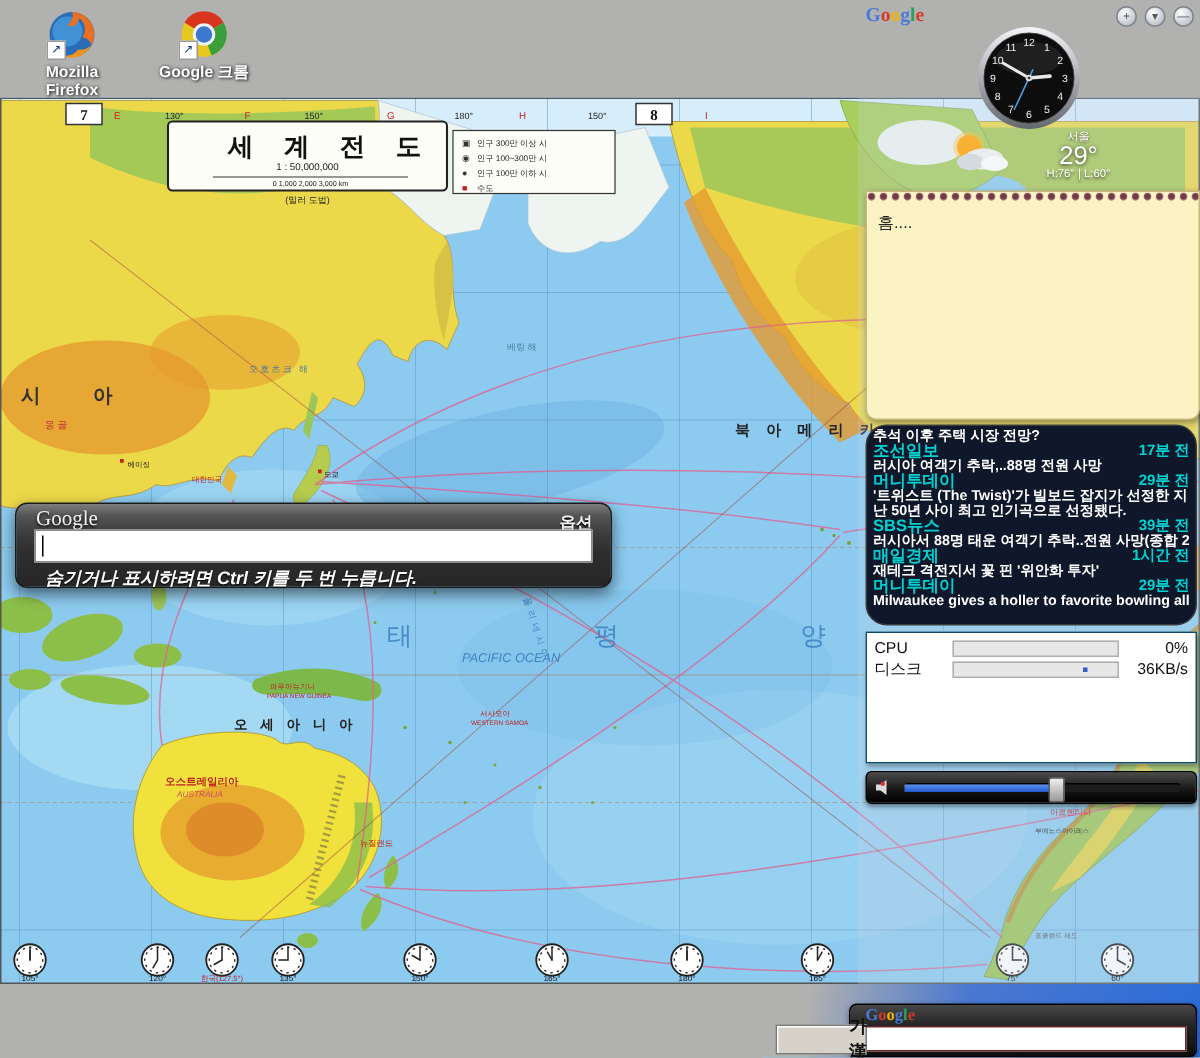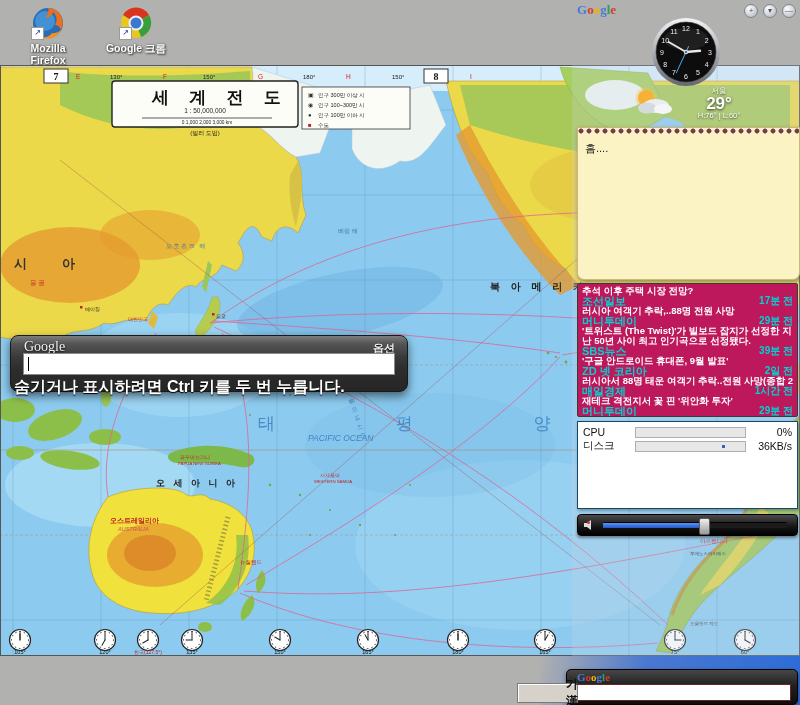--- a/index.html
+++ b/index.html
@@ -18,51 +18,51 @@
   .qsb{position:absolute;left:10px;top:335px;width:396px;height:55px;z-index:8;
        background:linear-gradient(180deg,#7d7d7d 0%,#555 14%,#3a3a3a 38%,#2d2d2d 60%,#262626 100%);
        border:1px solid #191919;border-radius:8px;box-shadow:0 4px 10px rgba(0,0,0,.55);}
   .qsb .logo{position:absolute;left:13px;top:3px;font-family:"Liberation Serif",serif;
              font-size:14px;color:#f2f2f2;text-shadow:0 1px 2px #000;}
   .qsb .opts{position:absolute;right:12px;top:5px;font-size:11px;font-weight:bold;color:#f0f0f0;
              text-shadow:0 1px 1px #000;cursor:pointer;}
   .qsb .inp{position:absolute;left:12px;right:12px;top:17px;height:20px;background:#fff;
             border:1px solid #8a8a8a;}
   .qsb .caret{position:absolute;left:4px;top:3px;width:1px;height:14px;background:#000;}
-  .qsb .hint{position:absolute;left:3px;top:41px;font-size:16px;font-weight:bold;color:#fff;
-             text-shadow:0 1px 1px #000;}
+  .qsb .hint{position:absolute;left:19px;top:41px;font-size:12px;font-weight:bold;color:#fff;
+             text-shadow:0 1px 1px #000;font-style:italic;}
   
   .side-top{position:absolute;left:572px;top:0;width:228px;height:65px;
             background:linear-gradient(180deg,#b2bccา 0%,#b5bfcd 0%,#c8d2df 100%);}
   .side-mid{position:absolute;left:572px;top:65px;width:228px;height:591px;
             background:rgba(200,213,229,.25);pointer-events:none;}
   .side-logo{position:absolute;left:577px;top:2px;font-family:"Liberation Serif",serif;
              font-size:13px;font-weight:bold;z-index:6;}
   .gbtns{position:absolute;left:744px;top:4px;z-index:6;display:flex;gap:5px;}
   .gbtn{width:12px;height:12px;border-radius:50%;border:1px solid #7d848d;
         background:radial-gradient(circle at 35% 30%,#fdfdfd,#aab1ba);
         font-size:8px;line-height:11px;text-align:center;color:#555;cursor:pointer;}
   .gadget{position:absolute;z-index:5;}
   
   .weather{left:630px;top:84px;width:162px;height:38px;display:flex;align-items:center;}
   .wx-txt{text-align:center;color:#fff;width:86px;}
   .wx-city{font-size:7.5px;text-shadow:0 1px 2px rgba(0,0,0,.7);}
-  .wx-temp{font-size:17px;font-weight:bold;line-height:15px;text-shadow:0 1px 3px rgba(0,0,0,.75);}
+  .wx-temp{font-size:17px;font-weight:normal;line-height:15px;text-shadow:0 1px 3px rgba(0,0,0,.75);}
   .wx-range{font-size:7.5px;text-shadow:0 1px 2px rgba(0,0,0,.7);}
   
   .note{left:577px;top:127px;width:221px;height:151px;background:#fbf3c3;
         border:1px solid #c8b87c;border-radius:0 0 7px 7px;
         box-shadow:1px 2px 4px rgba(0,0,0,.35);}
   .note .spiral{position:absolute;left:0;top:-2px;width:100%;height:11px;
         background-image:radial-gradient(circle at 3px 5px,#6d3f4a 1.7px,#a8707a 2.4px,rgba(0,0,0,0) 2.8px);
         background-size:8px 11px;}
   .note .txt{padding:13px 7px 0 7px;font-size:11px;color:#222;}
   
-  .news{left:577px;top:283px;width:221px;height:134px;background:#be185d;border:1px solid #3a3a3a;
-        border-radius:2px;overflow:hidden;padding:2px 0 0 0;box-sizing:border-box;}
+  .news{left:577px;top:283px;width:221px;height:134px;background:#0f172a;border:1px solid #3a3a3a;
+        border-radius:14px;overflow:hidden;padding:2px 0 0 0;box-sizing:border-box;}
   .nitem{padding:0 4px;}
   .nt{font-size:9.5px;font-weight:bold;color:#fff;line-height:10px;white-space:nowrap;overflow:hidden;}
   .nt.wrap{white-space:normal;}
   .nm{display:flex;justify-content:space-between;line-height:10px;}
   .ns{font-size:11px;font-weight:bold;color:#00d2d2;}
   .ntime{font-size:10px;font-weight:bold;color:#00d2d2;}
   
   .mon{left:577px;top:421px;width:221px;height:88px;background:#fff;border:1px solid #0c4a6e;
        box-sizing:border-box;padding:3px 5px;box-shadow:1px 2px 3px rgba(0,0,0,.3);}
   .mrow{display:flex;align-items:center;height:14px;}
@@ -473,27 +473,20 @@
       </div>
   </div>
   <div class="nitem">
     <div class="nt wrap">'트위스트 (The Twist)'가 빌보드 잡지가 선정한 지난 50년 사이 최고 인기곡으로 선정됐다.</div>
     <div class="nm">
         <span class="ns">SBS뉴스</span>
         <span class="ntime">39분 전</span>
       </div>
   </div>
   <div class="nitem">
-    <div class="nt">'구글 안드로이드 휴대폰, 9월 발표'</div>
-    <div class="nm">
-        <span class="ns">ZD 넷 코리아</span>
-        <span class="ntime">2일 전</span>
-      </div>
-  </div>
-  <div class="nitem">
     <div class="nt">러시아서 88명 태운 여객기 추락..전원 사망(종합 2보)</div>
     <div class="nm">
         <span class="ns">매일경제</span>
         <span class="ntime">1시간 전</span>
       </div>
   </div>
   <div class="nitem">
     <div class="nt">재테크 격전지서 꽃 핀 '위안화 투자'</div>
     <div class="nm">
         <span class="ns">머니투데이</span>

